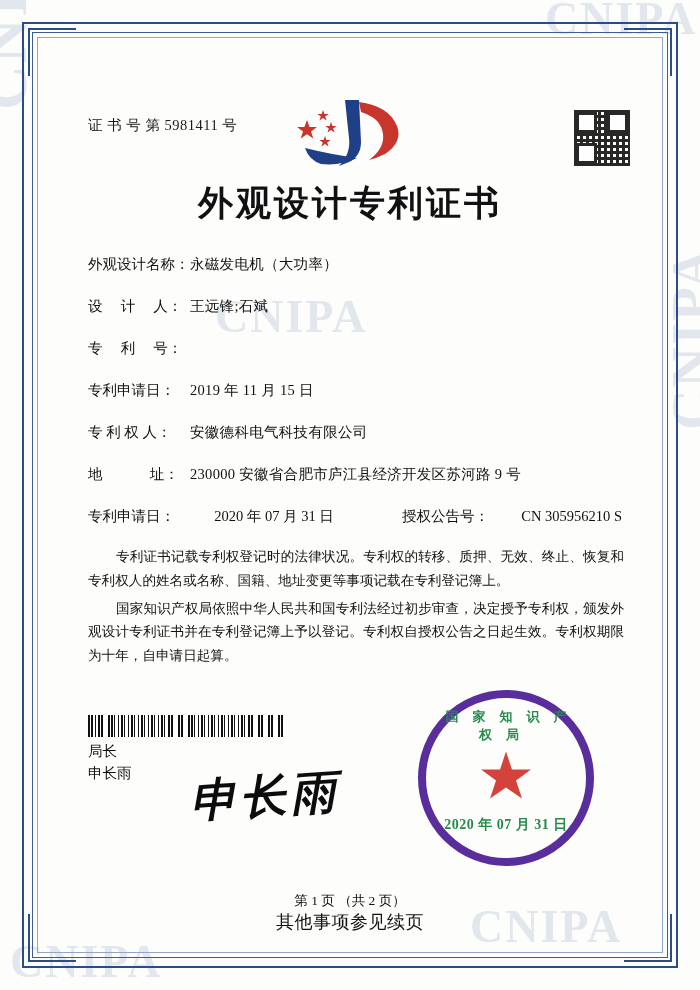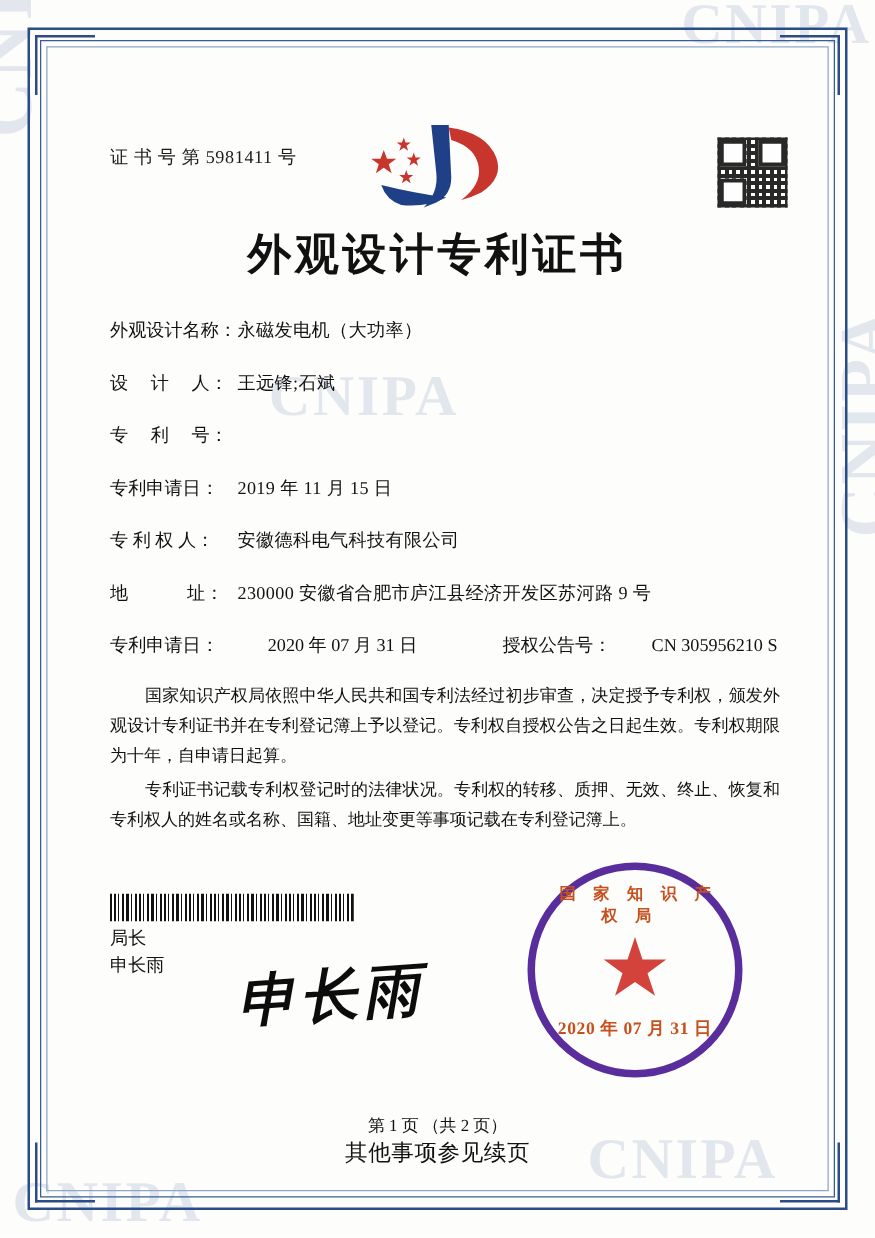--- a/index.html
+++ b/index.html
@@ -197,23 +197,23 @@
     letter-spacing: 4px;
     transform: rotate(-4deg);
     white-space: nowrap;
   }
 
   
   .seal {
     position: absolute;
     right: 46px; top: 630px;
     width: 160px; height: 160px;
-    border: 6px solid #4c1d95;
+    border: 8px solid #4c1d95;
     border-radius: 50%;
-    color: #c2410c;
+    color: #15803d;
     opacity: .92;
   }
   .seal-star {
     position: absolute;
     left: 50%; top: 50%;
     transform: translate(-50%, -54%);
     width: 60px; height: 60px;
   }
   .seal-top-text {
     position: absolute;
@@ -324,22 +324,22 @@
       </div>
       <div class="field-row">
         <div class="field-label">专利申请日：</div>
         <div>2020 年 07 月 31 日</div>
         <div class="field-label2">授权公告号：</div>
         <div>CN 305956210 S</div>
       </div>
     </div>
 
     <div class="paras">
+      <p>专利证书记载专利权登记时的法律状况。专利权的转移、质押、无效、终止、恢复和专利权人的姓名或名称、国籍、地址变更等事项记载在专利登记簿上。</p>
       <p>国家知识产权局依照中华人民共和国专利法经过初步审查，决定授予专利权，颁发外观设计专利证书并在专利登记簿上予以登记。专利权自授权公告之日起生效。专利权期限为十年，自申请日起算。</p>
-      <p>专利证书记载专利权登记时的法律状况。专利权的转移、质押、无效、终止、恢复和专利权人的姓名或名称、国籍、地址变更等事项记载在专利登记簿上。</p>
     </div>
 
     <div class="barcode"></div>
 
     <div class="sig-label">
       <div>局长</div>
       <div>申长雨</div>
     </div>
     <div class="sig-script">申长雨</div>
 

